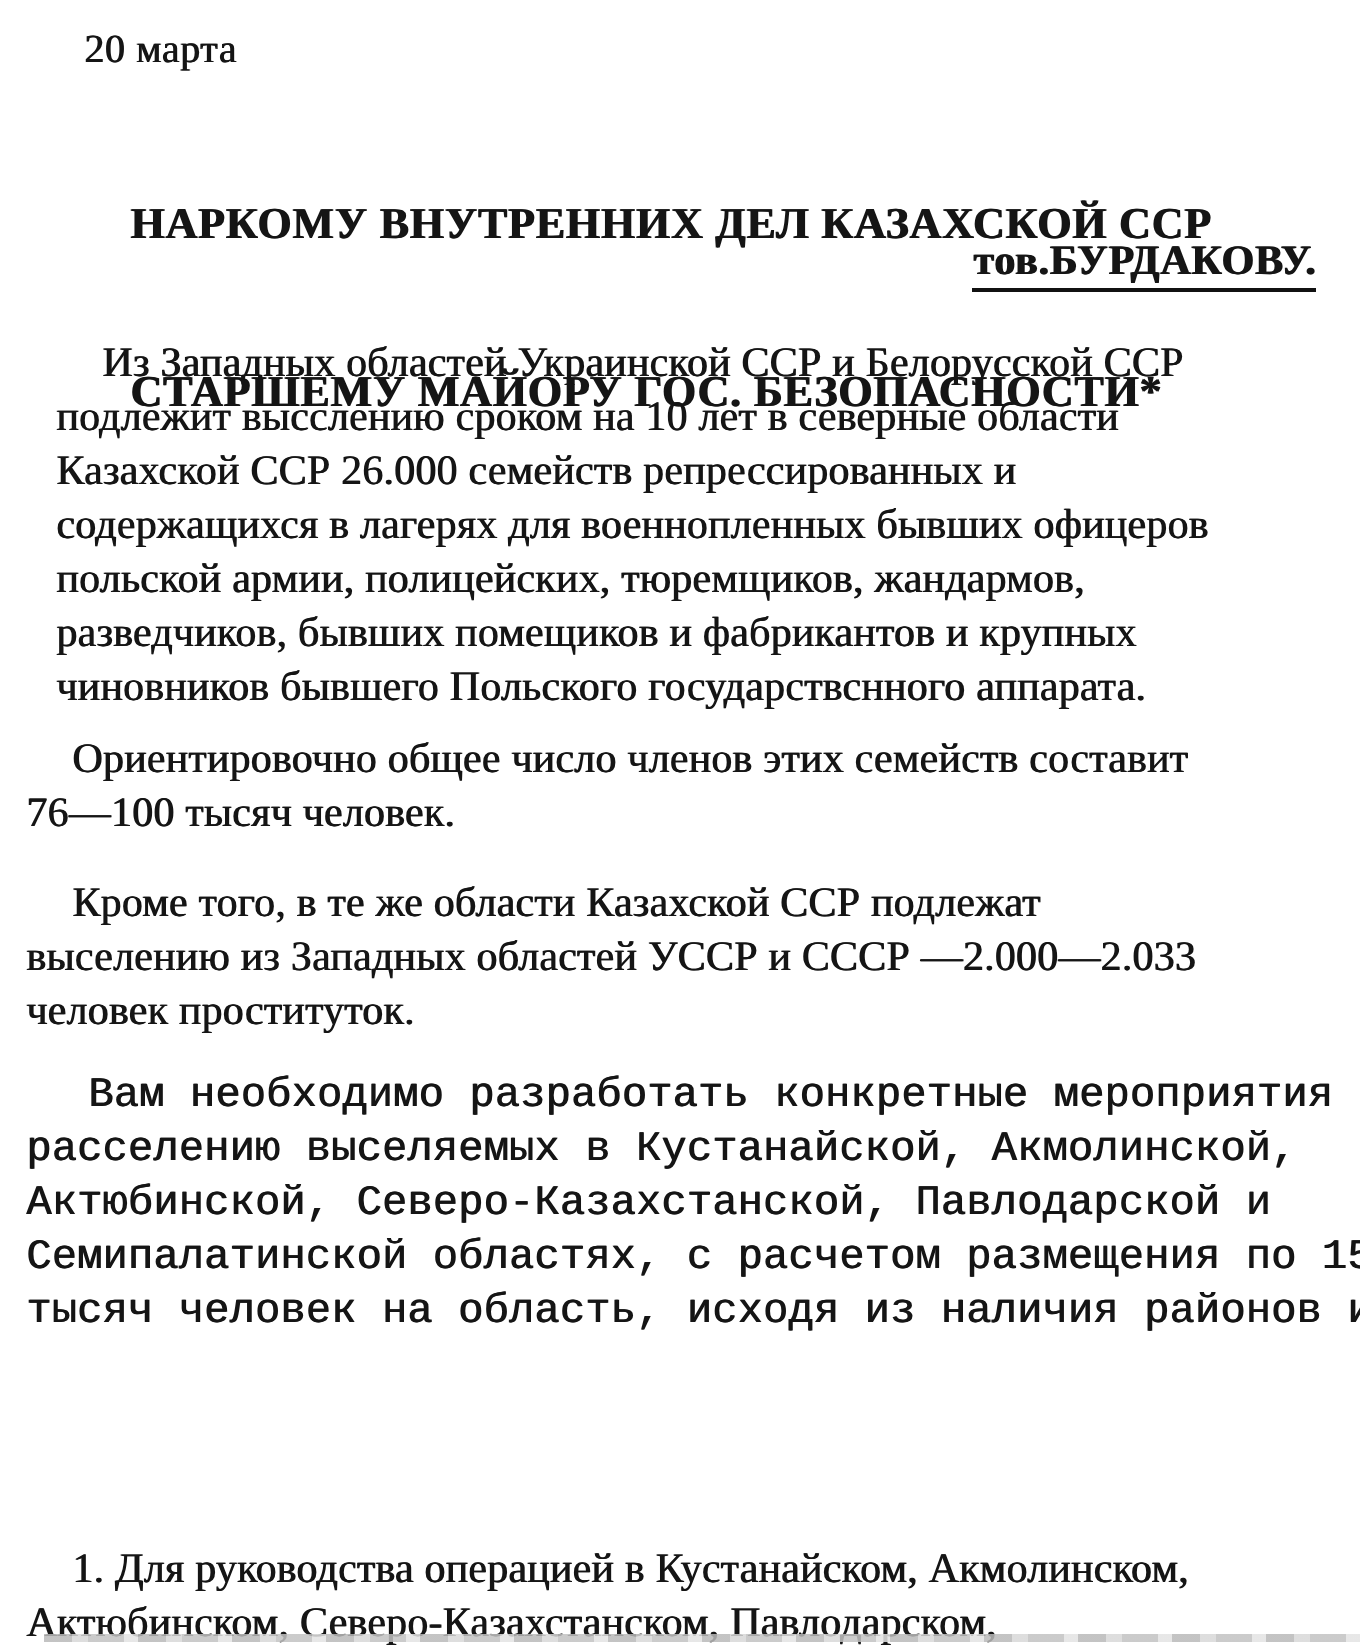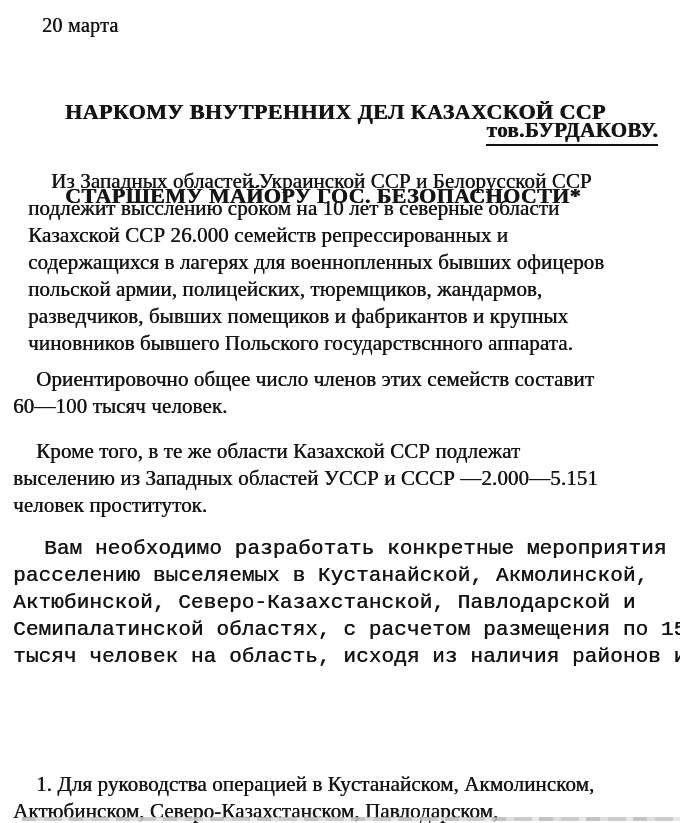--- a/index.html
+++ b/index.html
@@ -101,24 +101,24 @@
 
   <p class="para para-1 ink">Из Западных областей Украинской ССР и Белорусской ССР
 подлежит высслению сроком на 10 лет в северные области
 Казахской ССР 26.000 семейств репрессированных и
 содержащихся в лагерях для военнопленных бывших офицеров
 польской армии, полицейских, тюремщиков, жандармов,
 разведчиков, бывших помещиков и фабрикантов и крупных
 чиновников бывшего Польского государствснного аппарата.</p>
 
   <p class="para para-2 ink">Ориентировочно общее число членов этих семейств составит
-60—100 тысяч человек.</p>
+76—100 тысяч человек.</p>
 
   <p class="para para-3 ink">Кроме того, в те же области Казахской ССР подлежат
-выселению из Западных областей УССР и СССР —2.000—5.151
+выселению из Западных областей УССР и СССР —2.000—2.033
 человек проституток.</p>
 
   <p class="para para-4 ink">Вам необходимо разработать конкретные мероприятия по
 расселению выселяемых в Кустанайской, Акмолинской,
 Актюбинской, Северо-Казахстанской, Павлодарской и
 Семипалатинской областях, с расчетом размещения по 15—20
 тысяч человек на область, исходя из наличия районов и...</p>
 
 
   <p class="para para-6 ink">1. Для руководства операцией в Кустанайском, Акмолинском,

